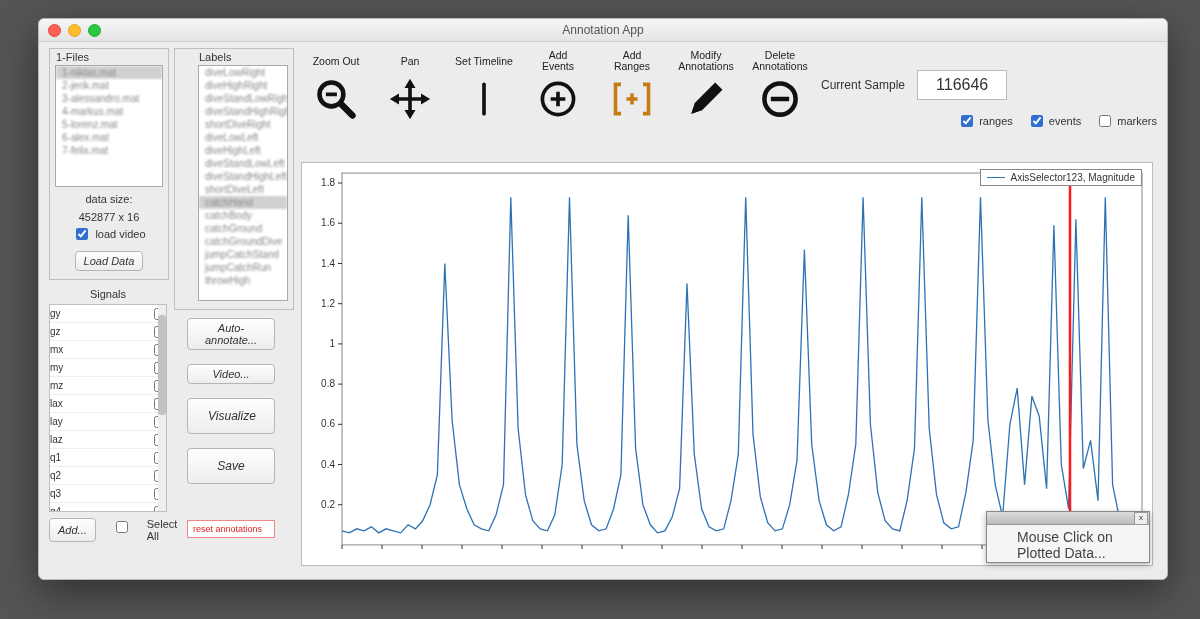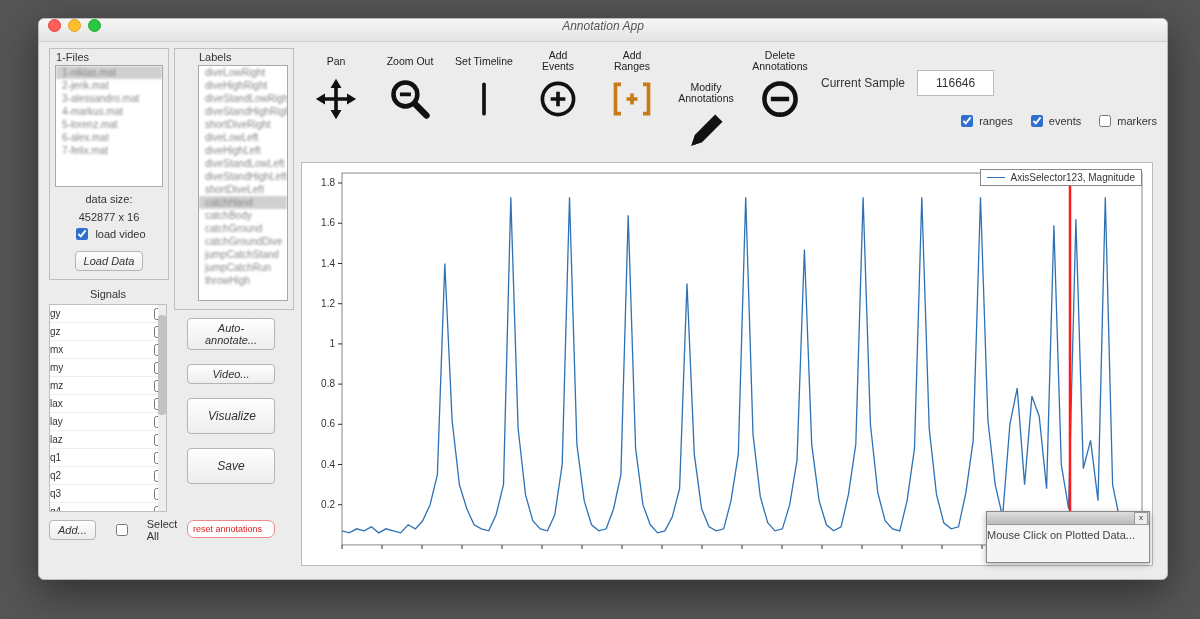--- a/index.html
+++ b/index.html
@@ -1,18 +1,18 @@
 <!DOCTYPE html>
 <html><head>
 <meta charset="utf-8">
 <style>
   html,body{margin:0;padding:0;font-family:-apple-system,BlinkMacSystemFont,"Segoe UI",Arial,sans-serif;font-size:11px;color:#333;background:#555;}
   .screen{width:1200px;height:619px;position:relative;}
   .window{position:absolute;left:38px;top:18px;width:1128px;height:560px;background:#ececec;border-radius:6px;box-shadow:0 12px 40px rgba(0,0,0,.45);overflow:hidden;border:1px solid #b8b8b8;}
-  .titlebar{height:22px;background:linear-gradient(#f6f6f6,#e4e4e4);border-bottom:1px solid #cfcfcf;display:flex;align-items:flex-start;position:relative;font-style:italic;}
+  .titlebar{height:22px;background:linear-gradient(#f6f6f6,#e4e4e4);border-bottom:1px solid #cfcfcf;display:flex;align-items:center;position:relative;}
   .traffic{display:flex;gap:7px;margin-left:9px;}
   .dot{width:11px;height:11px;border-radius:50%;}
   .dot.r{background:#ff5f57;border:1px solid #e1443b;} .dot.y{background:#ffbd2e;border:1px solid #dea022;} .dot.g{background:#28c940;border:1px solid #1dac2f;}
   .title{position:absolute;left:0;right:0;text-align:center;font-size:12px;color:#555;}
 
   .body{position:relative;height:538px;}
   .panel{position:absolute;border:1px solid #bfbfbf;background:#ececec;}
   .panel-title{font-size:11px;padding:2px 6px;color:#333;}
   .listbox{background:#fff;border:1px solid #a9a9a9;overflow:hidden;}
   .listbox .row{padding:1px 6px;white-space:nowrap;filter:blur(1.3px);color:#888;font-size:10px;}
@@ -30,47 +30,47 @@
   .labels{left:135px;top:6px;width:100px;height:260px;padding-left:18px;}
   .labels .listbox{margin:0 5px;height:234px;}
 
   .signals{left:10px;top:246px;width:118px;height:290px;border:none;}
   .signals .hdr{text-align:center;font-size:11px;margin-bottom:4px;}
   .siglist{border:1px solid #bfbfbf;background:#fff;height:206px;overflow:hidden;position:relative;}
   .sigrow{display:flex;justify-content:space-between;align-items:center;padding:0 0;height:17px;border-bottom:1px solid #eee;font-size:10px;}
   .sigrow input{margin:0;}
   .scrollbar{position:absolute;right:0;top:0;bottom:0;width:8px;background:#eee;}
   .scrollbar .thumb{position:absolute;left:0;right:0;top:10px;height:100px;background:#c2c2c2;border-radius:3px;}
-  .signals .foot{display:flex;align-items:center;gap:16px;margin-top:6px;}
+  .signals .foot{display:flex;gap:16px;margin-top:6px;}
 
   .sidebtns{position:absolute;left:148px;top:276px;width:88px;display:flex;flex-direction:column;gap:14px;}
   .sidebtns .btn{text-align:center;}
-  .reset{display:inline-block;margin-top:22px;border:1px solid #e88;background:#fff;color:#d22;font-size:9px;padding:3px 5px;border-radius:7px;cursor:pointer;}
+  .reset{display:inline-block;margin-top:22px;border:1px solid #e88;background:#fff;color:#d22;font-size:9px;padding:3px 5px;border-radius:0;cursor:pointer;}
 
   .toolbar{position:absolute;left:260px;top:6px;right:10px;height:108px;display:flex;align-items:flex-start;}
   .tool{width:74px;text-align:center;font-size:10.5px;color:#222;}
   .tool .lbl{height:26px;display:flex;align-items:center;justify-content:center;line-height:11px;}
   .tool .ico{height:50px;display:flex;align-items:center;justify-content:center;}
   .tool svg{width:44px;height:44px;}
   .tool.active svg{stroke:#c77b16;fill:#c77b16;}
   .curSample{margin-left:4px;font-size:12px;display:flex;align-items:center;gap:12px;margin-top:22px;}
-  .sampleBox{background:#fff;border:1px solid #bbb;padding:5px 18px;font-size:12px;}
+  .sampleBox{background:#fff;border:1px solid #bbb;padding:5px 18px;font-size:16px;}
   .legendchk{position:absolute;right:10px;top:70px;display:flex;gap:14px;font-size:11px;align-items:center;}
   .legendchk label{display:flex;align-items:center;gap:3px;}
 
   .plot{position:absolute;left:262px;top:120px;right:14px;bottom:14px;background:#fff;border:1px solid #bbb;}
   .plot svg{width:100%;height:100%;display:block;}
   .axis-text{font-size:10px;fill:#333;}
   .legendbox{position:absolute;right:10px;top:6px;background:#fff;border:1px solid #888;padding:2px 6px;font-size:10px;display:flex;align-items:center;gap:5px;}
   .legendline{width:18px;height:0;border-top:1.5px solid #2e72b5;display:inline-block;}
 
   .popup{position:absolute;right:2px;bottom:2px;width:162px;height:50px;background:#f5f5f5;border:1px solid #888;box-shadow:0 2px 6px rgba(0,0,0,.3);}
   .popup .bar{height:12px;background:linear-gradient(#ddd,#bbb);border-bottom:1px solid #999;position:relative;}
   .popup .bar .x{position:absolute;right:1px;top:0;width:12px;height:11px;background:#eee;border:1px solid #999;font-size:8px;text-align:center;line-height:9px;cursor:pointer;}
-  .popup .msg{padding:4px 0;font-size:11px;color:#444;}
+  .popup .msg{padding:4px 0;font-size:14px;color:#444;margin-left:30px;}
 
   input[type=checkbox]{accent-color:#2f6fd0;width:12px;height:12px;}
 </style>
 </head>
 <body>
 
 <div class="screen">
  <div class="window">
   <div class="titlebar">
     <div class="traffic">
@@ -191,34 +191,34 @@
     <div class="sidebtns">
       <button class="btn small">Auto-annotate...</button>
       <button class="btn small">Video...</button>
       <button class="btn big">Visualize</button>
       <button class="btn big">Save</button>
       <span class="reset">reset annotations</span>
     </div>
 
     <div class="toolbar">
       <div class="tool">
-        <div class="lbl">Pan</div>
-        <div class="ico">
-          <svg viewBox="0 0 48 48" fill="#111">
-                <polygon points="24,2 30,12 26,12 26,22 36,22 36,18 46,24 36,30 36,26 26,26 26,36 30,36 24,46 18,36 22,36 22,26 12,26 12,30 2,24 12,18 12,22 22,22 22,12 18,12"></polygon>
-              </svg>
-        </div>
-      </div>
-      <div class="tool">
         <div class="lbl">Zoom Out</div>
         <div class="ico">
           <svg viewBox="0 0 48 48">
                 <circle cx="19" cy="19" r="13" fill="none" stroke="#111" stroke-width="5"></circle>
                 <line x1="29" y1="29" x2="42" y2="42" stroke="#111" stroke-width="7" stroke-linecap="round"></line>
                 <line x1="13" y1="19" x2="25" y2="19" stroke="#111" stroke-width="4"></line>
+              </svg>
+        </div>
+      </div>
+      <div class="tool">
+        <div class="lbl">Pan</div>
+        <div class="ico">
+          <svg viewBox="0 0 48 48" fill="#111">
+                <polygon points="24,2 30,12 26,12 26,22 36,22 36,18 46,24 36,30 36,26 26,26 26,36 30,36 24,46 18,36 22,36 22,26 12,26 12,30 2,24 12,18 12,22 22,22 22,12 18,12"></polygon>
               </svg>
         </div>
       </div>
       <div class="tool">
         <div class="lbl">Set Timeline</div>
         <div class="ico">
           <svg viewBox="0 0 48 48">
                 <rect x="22" y="6" width="4" height="36" rx="2" fill="#111"></rect>
               </svg>
         </div>
@@ -240,21 +240,21 @@
         <div class="ico">
           <svg viewBox="0 0 48 48">
                 <path d="M12 8 h-6 v32 h6" fill="none" stroke="#c77b16" stroke-width="4"></path>
                 <path d="M36 8 h6 v32 h-6" fill="none" stroke="#c77b16" stroke-width="4"></path>
                 <line x1="18" y1="24" x2="30" y2="24" stroke="#c77b16" stroke-width="4"></line>
                 <line x1="24" y1="18" x2="24" y2="30" stroke="#c77b16" stroke-width="4"></line>
               </svg>
         </div>
       </div>
       <div class="tool">
-        <div class="lbl" style="white-space:pre-line;margin-top:32px;">Modify
+        <div class="lbl" style="white-space:pre-line;">Modify
 Annotations</div>
         <div class="ico">
           <svg viewBox="0 0 48 48" fill="#111">
                 <polygon points="8,40 12,28 34,6 42,14 20,36"></polygon>
                 <polygon points="8,40 12,28 20,36" fill="#111"></polygon>
               </svg>
         </div>
       </div>
       <div class="tool">
         <div class="lbl" style="white-space:pre-line;">Delete

